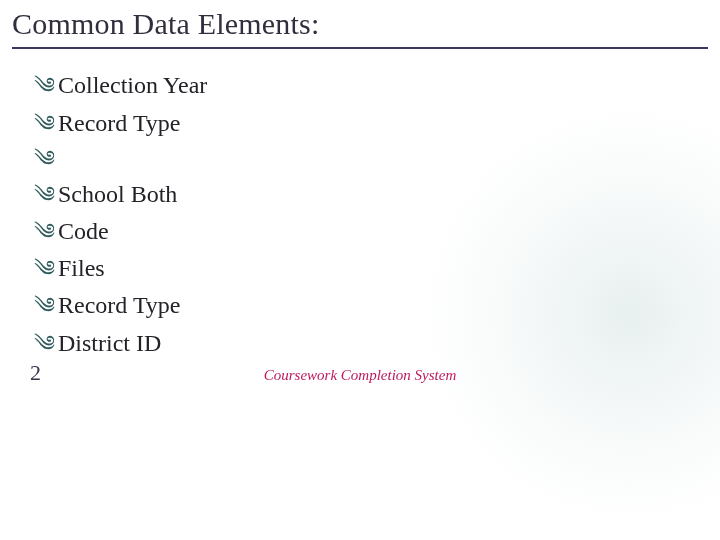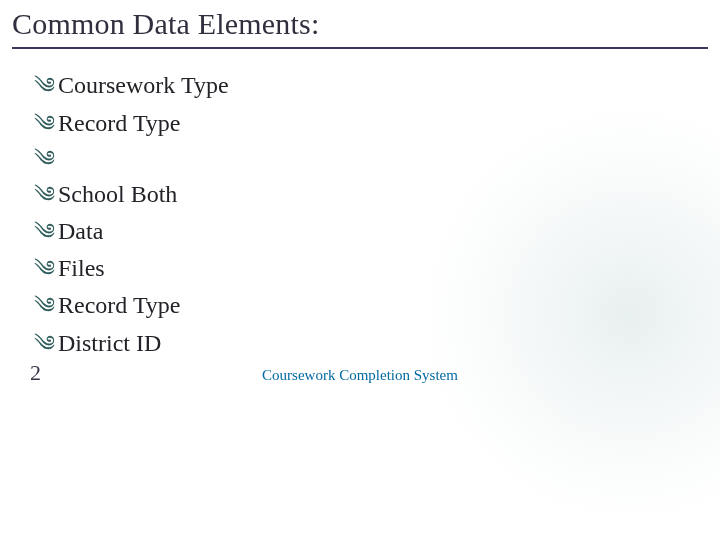--- a/index.html
+++ b/index.html
@@ -76,53 +76,54 @@
     font-size: 22px;
     color: #373346;
   }
   .footer-text {
     position: absolute;
     left: 0;
     right: 0;
     bottom: 2px;
     text-align: center;
     font-size: 15px;
-    color: #0369a1;
+    color: #be185d;
+    font-style: italic;
   }
 </style>
 </head>
 <body>
 
 <div class="slide">
   <div class="bg-glow"></div>
 
   <div class="title-block">
     <div class="title-line">Common Data Elements:</div>
     <hr class="title-rule">
   </div>
 
   <div class="bullets">
     <div class="bullet-item">
       <span class="bullet-glyph">༄</span>
-      <span>Coursework Type</span>
+      <span>Collection Year</span>
     </div>
     <div class="bullet-item">
       <span class="bullet-glyph">༄</span>
       <span>Record Type</span>
     </div>
     <div class="bullet-item">
       <span class="bullet-glyph">༄</span>
     </div>
     <div class="bullet-item">
       <span class="bullet-glyph">༄</span>
       <span>School Both</span>
     </div>
     <div class="bullet-item">
       <span class="bullet-glyph">༄</span>
-      <span>Data</span>
+      <span>Code</span>
     </div>
     <div class="bullet-item">
       <span class="bullet-glyph">༄</span>
       <span>Files</span>
     </div>
     <div class="bullet-item">
       <span class="bullet-glyph">༄</span>
       <span>Record Type</span>
     </div>
     <div class="bullet-item">

